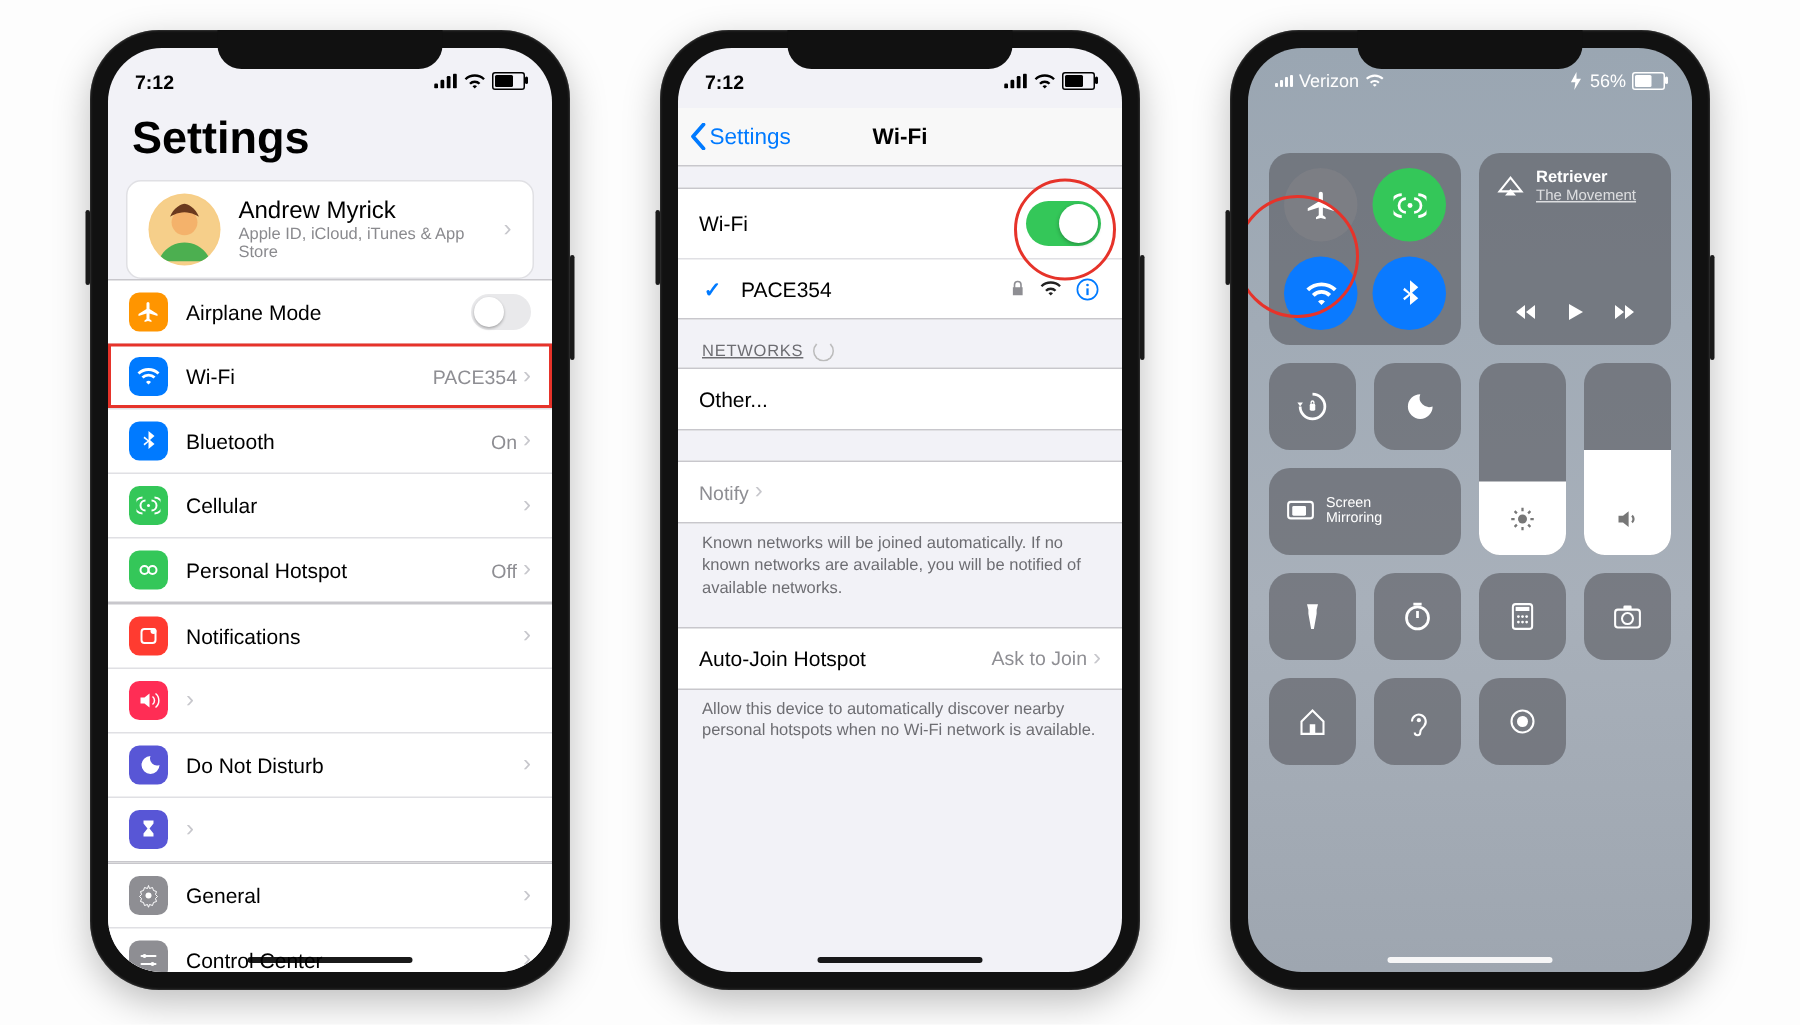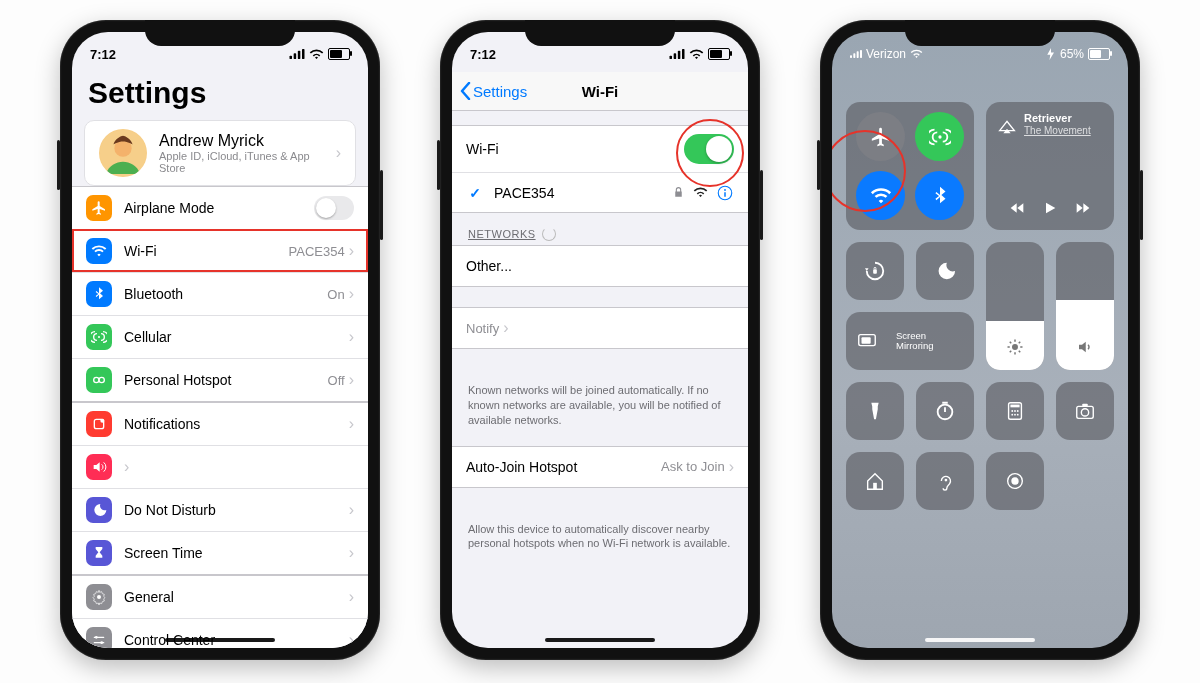--- a/index.html
+++ b/index.html
@@ -160,21 +160,21 @@
     border-bottom:0.5px solid #c8c7cc;background:#f8f8f8;
   }
   .navbar .back{
     position:absolute;left:8px;display:flex;align-items:center;color:#007aff;font-weight:400;gap:2px;
   }
   .section-header{
     font-size:11px;color:#6d6d72;padding:14px 16px 4px 16px;letter-spacing:.5px;
     display:flex;align-items:center;gap:6px;text-decoration:underline;
   }
   .section-footer{
-    font-size:11px;color:#6d6d72;padding:6px 16px 4px 16px;line-height:1.35;margin-top:28px;
+    font-size:11px;color:#6d6d72;padding:6px 16px 4px 16px;line-height:1.35;
   }
   .big-toggle {
     width:50px;height:30px;border-radius:20px;background:#34c759;position:relative;flex-shrink:0;
   }
   .big-toggle::after{content:"";position:absolute;right:2px;top:2px;width:26px;height:26px;background:#fff;border-radius:50%;box-shadow:0 1px 3px rgba(0,0,0,0.3);}
 
   .circle-highlight{
     position:absolute;border:2px solid #e6332a;border-radius:50%;pointer-events:none;z-index:60;
   }
 
@@ -198,21 +198,21 @@
   }
   .tile{
     background:rgba(80,80,85,0.55);
     border-radius:14px;
     display:flex;align-items:center;justify-content:center;
     color:#fff;position:relative;
   }
   .tile svg{width:22px;height:22px;fill:#fff;}
   .tile.span2x2{grid-column:span 2;grid-row:span 2;}
   .tile.span1x2{grid-row:span 2;}
-  .tile.span2x1{grid-column:span 2;gap:12px;}
+  .tile.span2x1{grid-column:span 2;}
 
   .conn-tile{
     display:grid;grid-template-columns:1fr 1fr;grid-template-rows:1fr 1fr;gap:10px;padding:10px;box-sizing:border-box;
   }
   .conn-btn{
     border-radius:50%;display:flex;align-items:center;justify-content:center;width:100%;height:100%;
   }
   .conn-btn svg{width:22px;height:22px;fill:#fff;}
   .conn-btn.grey{background:rgba(130,130,135,0.6);}
   .conn-btn.green{background:#34c759;}
@@ -380,21 +380,20 @@
           </div>
           <span class="label">Do Not Disturb</span>
           <span class="chev">›</span>
         </div>
         <div class="cell">
           <div class="icon-badge" style="background:#5856d6">
             <svg viewBox="0 0 24 24" fill="#fff">
                 <path d="M7 3h10v3l-4 5 4 5v3H7v-3l4-5-4-5z"></path>
               </svg>
           </div>
-          <span class="label">Screen Time</span>
           <span class="chev">›</span>
         </div>
       </div>
 
       <div class="spacer"></div>
 
       <div class="cell-group">
         <div class="cell">
           <div class="icon-badge" style="background:#8e8e93">
             <svg viewBox="0 0 24 24" fill="#fff">
@@ -525,21 +524,21 @@
           </svg>
         <span>Verizon</span>
         <svg width="13" height="10" viewBox="0 0 20 14">
             <path d="M10 13l2-2a3 3 0 00-4 0zM5 8a7 7 0 0110 0l-1.5 1.5a5 5 0 00-7 0zM1 4a13 13 0 0118 0l-1.5 1.5a11 11 0 00-15 0z" fill="#fff"></path>
           </svg>
       </span>
       <span class="right">
         <svg width="10" height="12" viewBox="0 0 10 16">
             <path d="M5 0L0 9h4l-1 7 6-10H5z" fill="#fff"></path>
           </svg>
-        <span class="battery-pct">65%</span>
+        <span class="battery-pct">56%</span>
         <span class="batt">
             <i></i>
           </span>
       </span>
     </div>
 
     <div class="cc-grid">
 
       <div class="tile span2x2 conn-tile">
         <div class="conn-btn grey">
@@ -559,21 +558,21 @@
             </svg>
         </div>
         <div class="conn-btn blue">
           <svg viewBox="0 0 24 24">
               <path d="M12 2l6 5-4.5 4 4.5 4-6 5V13l-4 3.5L7 15l4-3-4-3 1-1.5 4 3.5z" fill="#fff"></path>
             </svg>
         </div>
       </div>
 
       <div class="tile span2x2 music-tile" style="align-items:flex-start;justify-content:space-between;">
-        <div style="width:100%;display:flex;align-items:flex-end;gap:6px">
+        <div style="width:100%;display:flex;align-items:flex-start;gap:6px">
           <svg width="14" height="14" viewBox="0 0 24 24">
               <path d="M4 17l8-10 8 10H4z" fill="none" stroke="#fff" stroke-width="1.5"></path>
               <path d="M8 20l4-5 4 5z" fill="#fff"></path>
             </svg>
           <div class="txt" style="margin:0">
             <div class="song">Retriever</div>
             <div class="artist">The Movement</div>
           </div>
         </div>
         <div class="controls" style="align-self:center;margin-bottom:8px">

